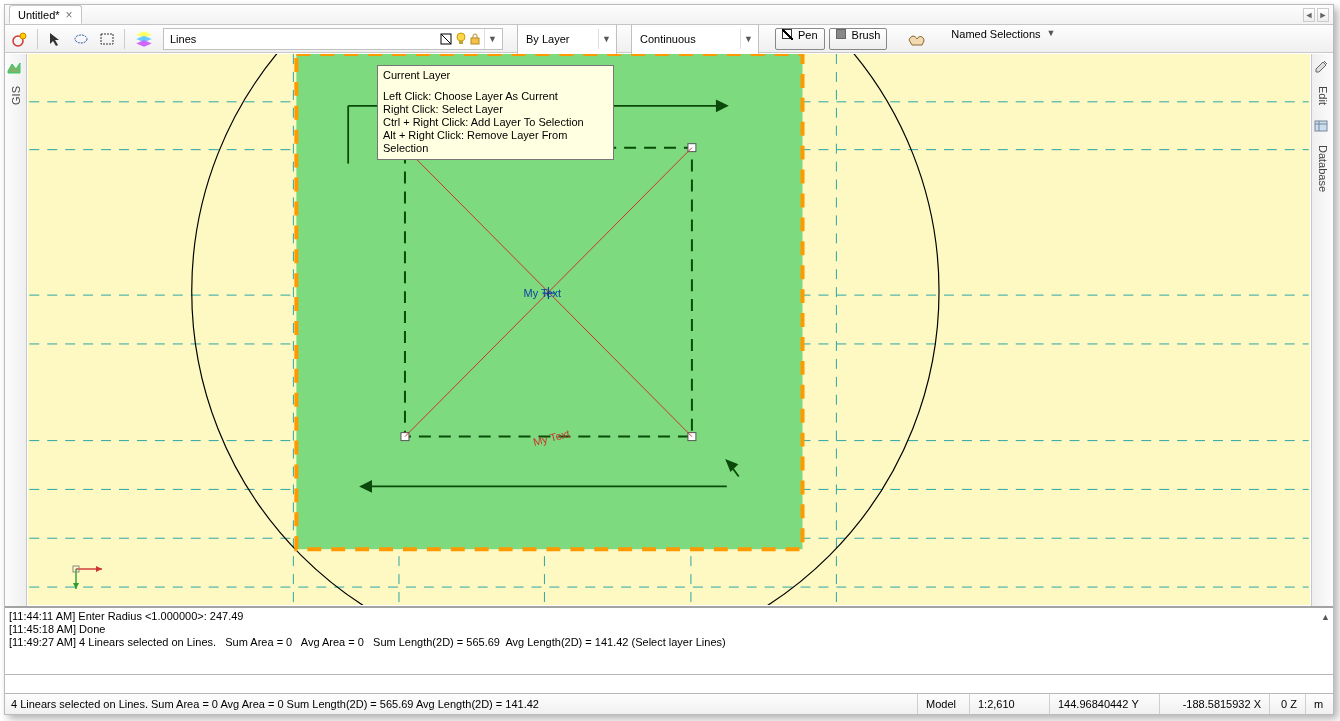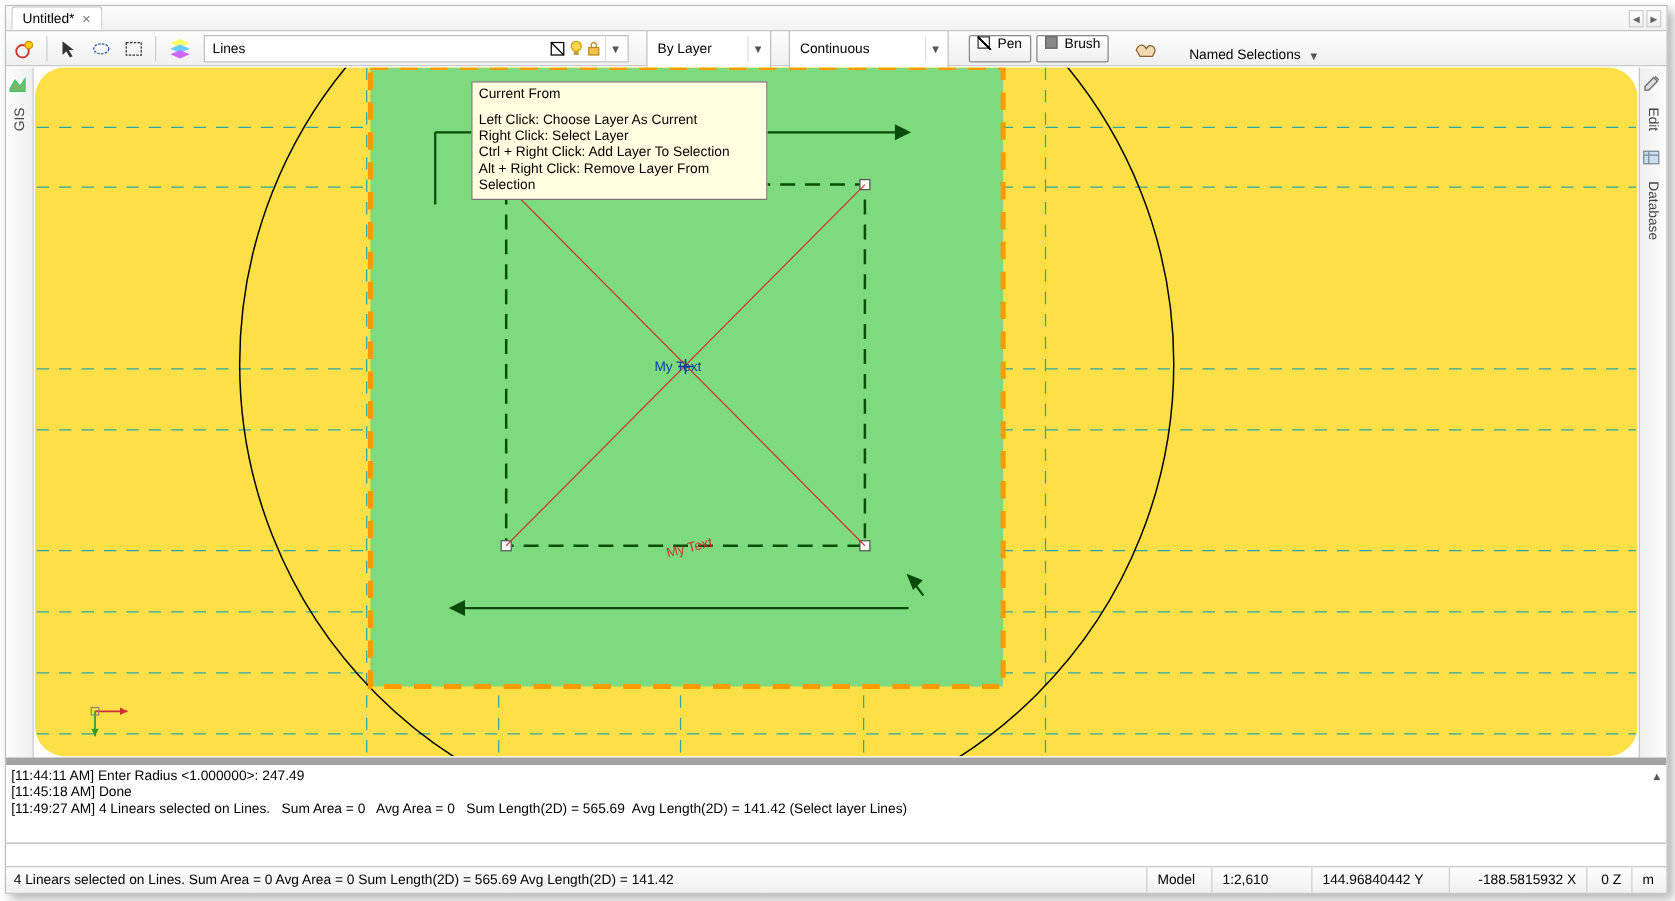--- a/index.html
+++ b/index.html
@@ -12,27 +12,27 @@
 .toolbar { height: 28px; width:100%; background: linear-gradient(#fdfdfd,#f0f0f0); border-bottom:1px solid #c9c9c9; display:flex; align-items:center; padding:0 4px; gap:4px;}
 .tb-btn { width:22px; height:22px; display:inline-flex; align-items:center; justify-content:center; border:1px solid transparent; border-radius:2px;}
 .layer-dd { flex:0 0 auto; width:340px; height:22px; margin-left:2px; border:1px solid #c0c0c0; background:#fff; display:flex; align-items:center; padding:0 2px 0 6px;}
 .layer-dd .spacer{flex:1}
 .dd-arrow{width:16px;height:20px;display:flex;align-items:center;justify-content:center;border-left:1px solid #ddd;color:#555;font-size:9px}
 .combo { height:34px; border:1px solid #c0c0c0; background:#fff; display:flex; align-items:center; padding:0 2px 0 8px;}
 .combo .spacer{flex:1}
 #combo-color{width:100px}
 #combo-linetype{width:128px}
 .pborder{border:1px solid #888; height:22px; display:flex; align-items:flex-start; padding:0 6px; gap:6px; background:linear-gradient(#fff,#eee); border-radius:2px}
-.ns-dd{height:22px;display:flex;align-items:flex-end; gap:6px; padding:0 4px}
+.ns-dd{height:22px;display:flex;align-items:flex-start; gap:6px; padding:0 4px}
 .side-left{position:absolute; left:0; top:49px; width:22px; height:553px; background:linear-gradient(90deg,#fcfcfc,#efefef); border-right:1px solid #c7c7c7;}
 .side-left .vtab{writing-mode:vertical-rl; transform:rotate(180deg); margin:6px auto; font-size:11px; color:#444;}
 .side-right{position:absolute; right:0; top:49px; width:22px; height:553px; background:linear-gradient(270deg,#fcfcfc,#efefef); border-left:1px solid #c7c7c7;}
 .side-right .vtab{writing-mode:vertical-rl; margin:6px auto; font-size:11px; color:#444;}
-.canvas-wrap{position:absolute; left:23px; top:49px; right:23px; bottom:109px; background:#fde047; overflow:hidden;border-radius:24px;}
-.cmdlog{position:absolute; left:0; right:0; bottom:42px; height:66px; border-top:6px solid #a3a3a3; background:#fff; font-family:Consolas,monospace; font-size:11px; padding:2px 4px; white-space:pre; overflow:hidden;}
+.canvas-wrap{position:absolute; left:23px; top:49px; right:23px; bottom:109px; background:#fef9c3; overflow:hidden;}
+.cmdlog{position:absolute; left:0; right:0; bottom:42px; height:66px; border-top:2px solid #a3a3a3; background:#fff; font-family:Consolas,monospace; font-size:11px; padding:2px 4px; white-space:pre; overflow:hidden;}
 .cmdlog .scroll-ind{position:absolute; right:3px; top:4px; font-size:9px; color:#555;}
 .cmdinput{position:absolute; left:0; right:0; bottom:20px; height:20px; border-top:1px solid #b7b7b7; border-bottom:1px solid #b7b7b7; background:#fff;}
 .statusbar{position:absolute; left:0; right:0; bottom:0; height:20px; background:linear-gradient(#fdfdfd,#f0f0f0); display:flex; align-items:center; font-size:11px;}
 .statusbar .seg{padding:0 8px; height:100%; display:flex; align-items:center; border-left:1px solid #cfcfcf;}
 .statusbar .seg:first-child{border-left:none; flex:1; padding-left:6px}
 .tooltip-box{position:absolute; left:372px; top:60px; width:237px; background:#ffffe1; border:1px solid #767676; padding:3px 5px 4px 5px; z-index:10; font-size:11px; line-height:13px;}
 .tooltip-box .tt-title{margin-bottom:8px}
 svg.cicon{width:16px;height:16px}
 .layer-icons-right{display:flex;align-items:center;gap:4px;padding-right:4px}
 .small-sq{width:10px;height:10px;border:1px solid #666;display:inline-block}
@@ -238,21 +238,21 @@
     <svg class="axis-widget" width="40" height="40" viewBox="0 0 40 40">
       <line x1="8" y1="18" x2="34" y2="18" stroke="#cc3333" stroke-width="1.4"></line>
       <polygon points="34,18 28,15 28,21" fill="#cc3333"></polygon>
       <line x1="8" y1="18" x2="8" y2="38" stroke="#2aa02a" stroke-width="1.4"></line>
       <polygon points="8,38 5,32 11,32" fill="#2aa02a"></polygon>
       <rect x="5" y="15" width="6" height="6" fill="none" stroke="#888"></rect>
     </svg>
   </div>
 
   <div class="tooltip-box">
-    <div class="tt-title">Current From</div>
+    <div class="tt-title">Current Layer</div>
     <div>Left Click: Choose Layer As Current</div>
     <div>Right Click: Select Layer</div>
     <div>Ctrl + Right Click: Add Layer To Selection</div>
     <div>Alt + Right Click: Remove Layer From Selection</div>
   </div>
 
   <div class="cmdlog"><span>[11:44:11 AM] Enter Radius &lt;1.000000&gt;: 247.49</span>
 <span>[11:45:18 AM] Done</span>
 <span>[11:49:27 AM] 4 Linears selected on Lines.   Sum Area = 0   Avg Area = 0   Sum Length(2D) = 565.69  Avg Length(2D) = 141.42 (Select layer Lines)</span><span class="scroll-ind">▲</span></div>
 

